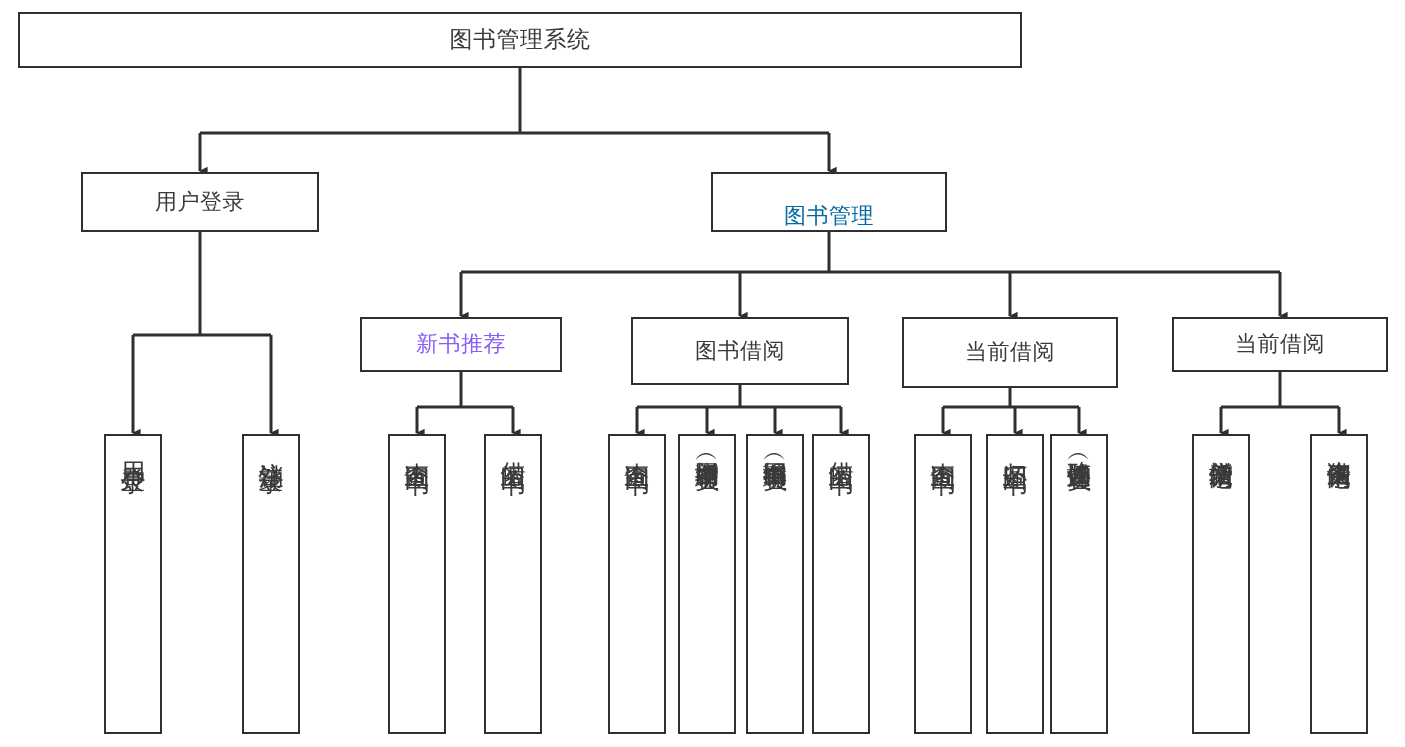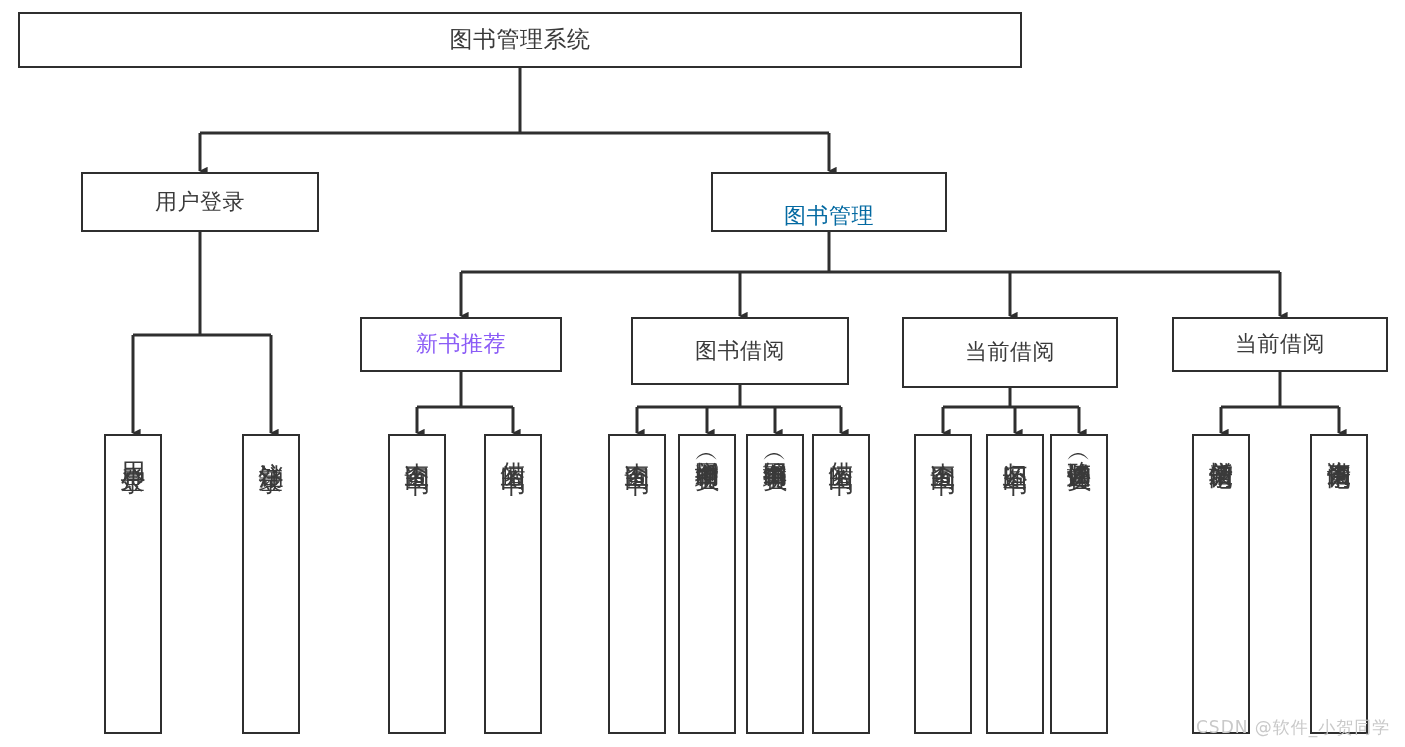--- a/index.html
+++ b/index.html
@@ -183,14 +183,13 @@
         <span class="node-label" style="color: rgb(58, 58, 58);">确认归还（管理员）</span>
       </div>
       <div class="node vert tall-text" style="left: 1192px; top: 434px; width: 58px; height: 300px; border-color: rgb(47, 47, 47);">
         <span class="node-label" style="color: rgb(58, 58, 58);">新增借阅记录</span>
       </div>
       <div class="node vert tall-text" style="left: 1310px; top: 434px; width: 58px; height: 300px; border-color: rgb(47, 47, 47);">
         <span class="node-label" style="color: rgb(58, 58, 58);">查询借阅记录</span>
       </div>
     </div>
 
-  <div class="watermark" style="left: 1196px; top: 716px; color: rgb(201, 201, 201);">CSDN @软件_小贺同学</div>
 </div>
 
 </body></html>

